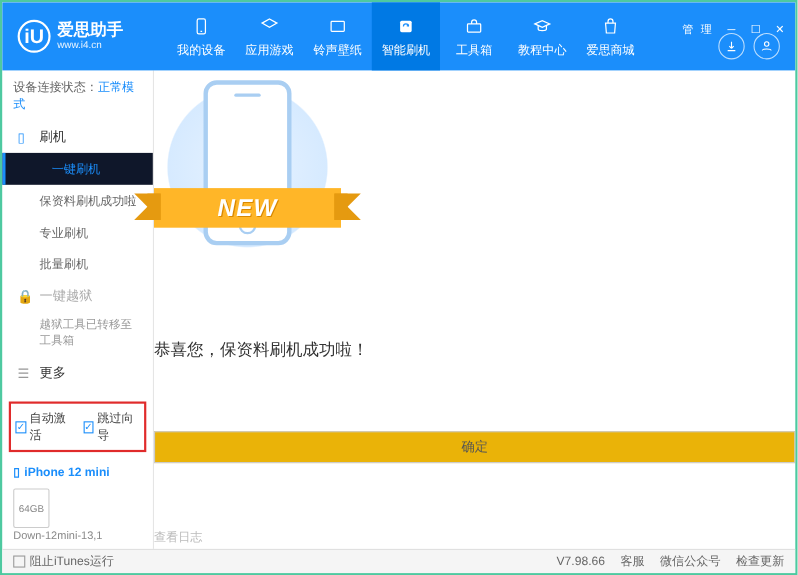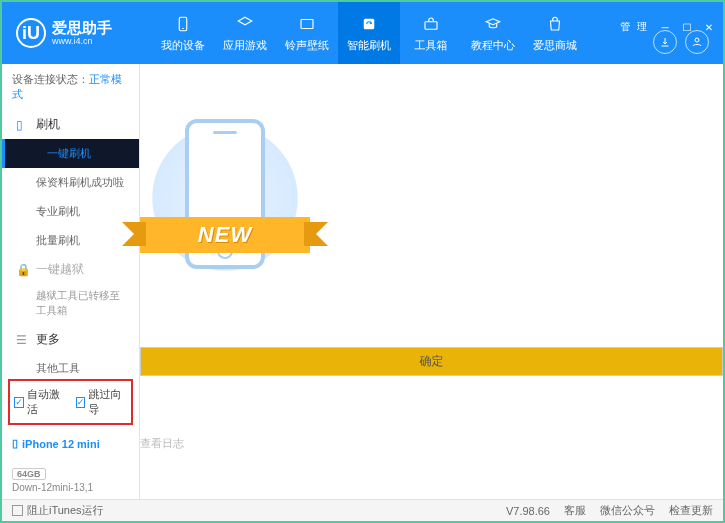--- a/index.html
+++ b/index.html
@@ -28,21 +28,21 @@
 .side-section.head { color: #333; }
 .side-section.head.blue .sec-icon { color: #1b8efb; }
 .sub-item { padding: 7px 10px 7px 34px; font-size: 11px; color: #666; cursor: pointer; }
 .sub-item.active { border-left: 3px solid #1b8efb; background: #0f172a; color: #1b8efb; padding-left: 42px; }
 .sub-note { font-size: 10.5px; color: #999; padding: 4px 10px 8px 34px; line-height: 1.4; }
 .checks { border: 2px solid #e02b2b; margin: 6px; padding: 6px 4px; display: flex; gap: 10px; font-size: 11px; color: #444; }
 .chk { display: flex; align-items: center; gap: 3px; cursor: pointer; }
 .chkbox { width: 11px; height: 11px; border: 1px solid #1b8efb; display: flex; align-items: center; justify-content: center; color: #1b8efb; font-size: 9px; }
 .device { padding: 6px 10px; font-size: 11px; }
 .dev-name { color: #1b8efb; font-weight: bold; display: flex; align-items: center; gap: 4px; }
-.dev-storage { display: inline-block; border: 1px solid #ccc; border-radius: 2px; padding: 0 4px; font-size: 9px; color: #888; margin-top: 18px; font-weight: bold; }
+.dev-storage { display: inline-block; border: 1px solid #ccc; border-radius: 2px; padding: 12px 4px; font-size: 9px; color: #888; margin-top: 8px; }
 .dev-info { color: #888; font-size: 10px; margin-top: 2px; }
 .main { flex: 1; display: flex; flex-direction: column; justify-content: center; position: relative; gap: 48px; }
 .illus { width: 170px; height: 170px; background: radial-gradient(circle,#e8f3ff 0%,#d6eaff 60%,#fff 61%); border-radius: 50%; display: flex; align-items: center; justify-content: center; position: relative; }
 .phone { width: 80px; height: 150px; background: #fff; border: 4px solid #a9cef2; border-radius: 12px; position: relative; top: -4px; }
 .phone::before { content: ""; position: absolute; top: 8px; left: 50%; transform: translateX(-50%); width: 24px; height: 3px; background: #a9cef2; border-radius: 2px; }
 .phone::after { content: ""; position: absolute; bottom: 6px; left: 50%; transform: translateX(-50%); width: 12px; height: 12px; border: 2px solid #a9cef2; border-radius: 50%; }
 .ribbon { position: absolute; bottom: 30px; left: 50%; transform: translateX(-50%); background: #ffb628; width: 170px; padding: 5px 0; text-align: center; }
 .ribbon::before, .ribbon::after { content: ""; position: absolute; top: 5px; border: 12px solid #e59a10; }
 .ribbon::before { left: -18px; border-left-color: transparent; }
 .ribbon::after { right: -18px; border-right-color: transparent; }
@@ -198,20 +198,21 @@
       <span class="dev-storage">64GB</span>
       <div class="dev-info">Down-12mini-13,1</div>
     </div>
   </div>
 
   <div class="main">
     <div class="illus">
       <div class="phone"></div>
       <div class="ribbon"><span class="ribbon-text">NEW</span></div>
     </div>
+    <div class="success-msg">恭喜您，保资料刷机成功啦！</div>
     <button class="ok-btn">确定</button>
     <div class="log-link">查看日志</div>
   </div>
 </div>
 
 <div class="footer">
   <label class="fchk">
       <span class="box"></span>
       <span>阻止iTunes运行</span>
     </label>

